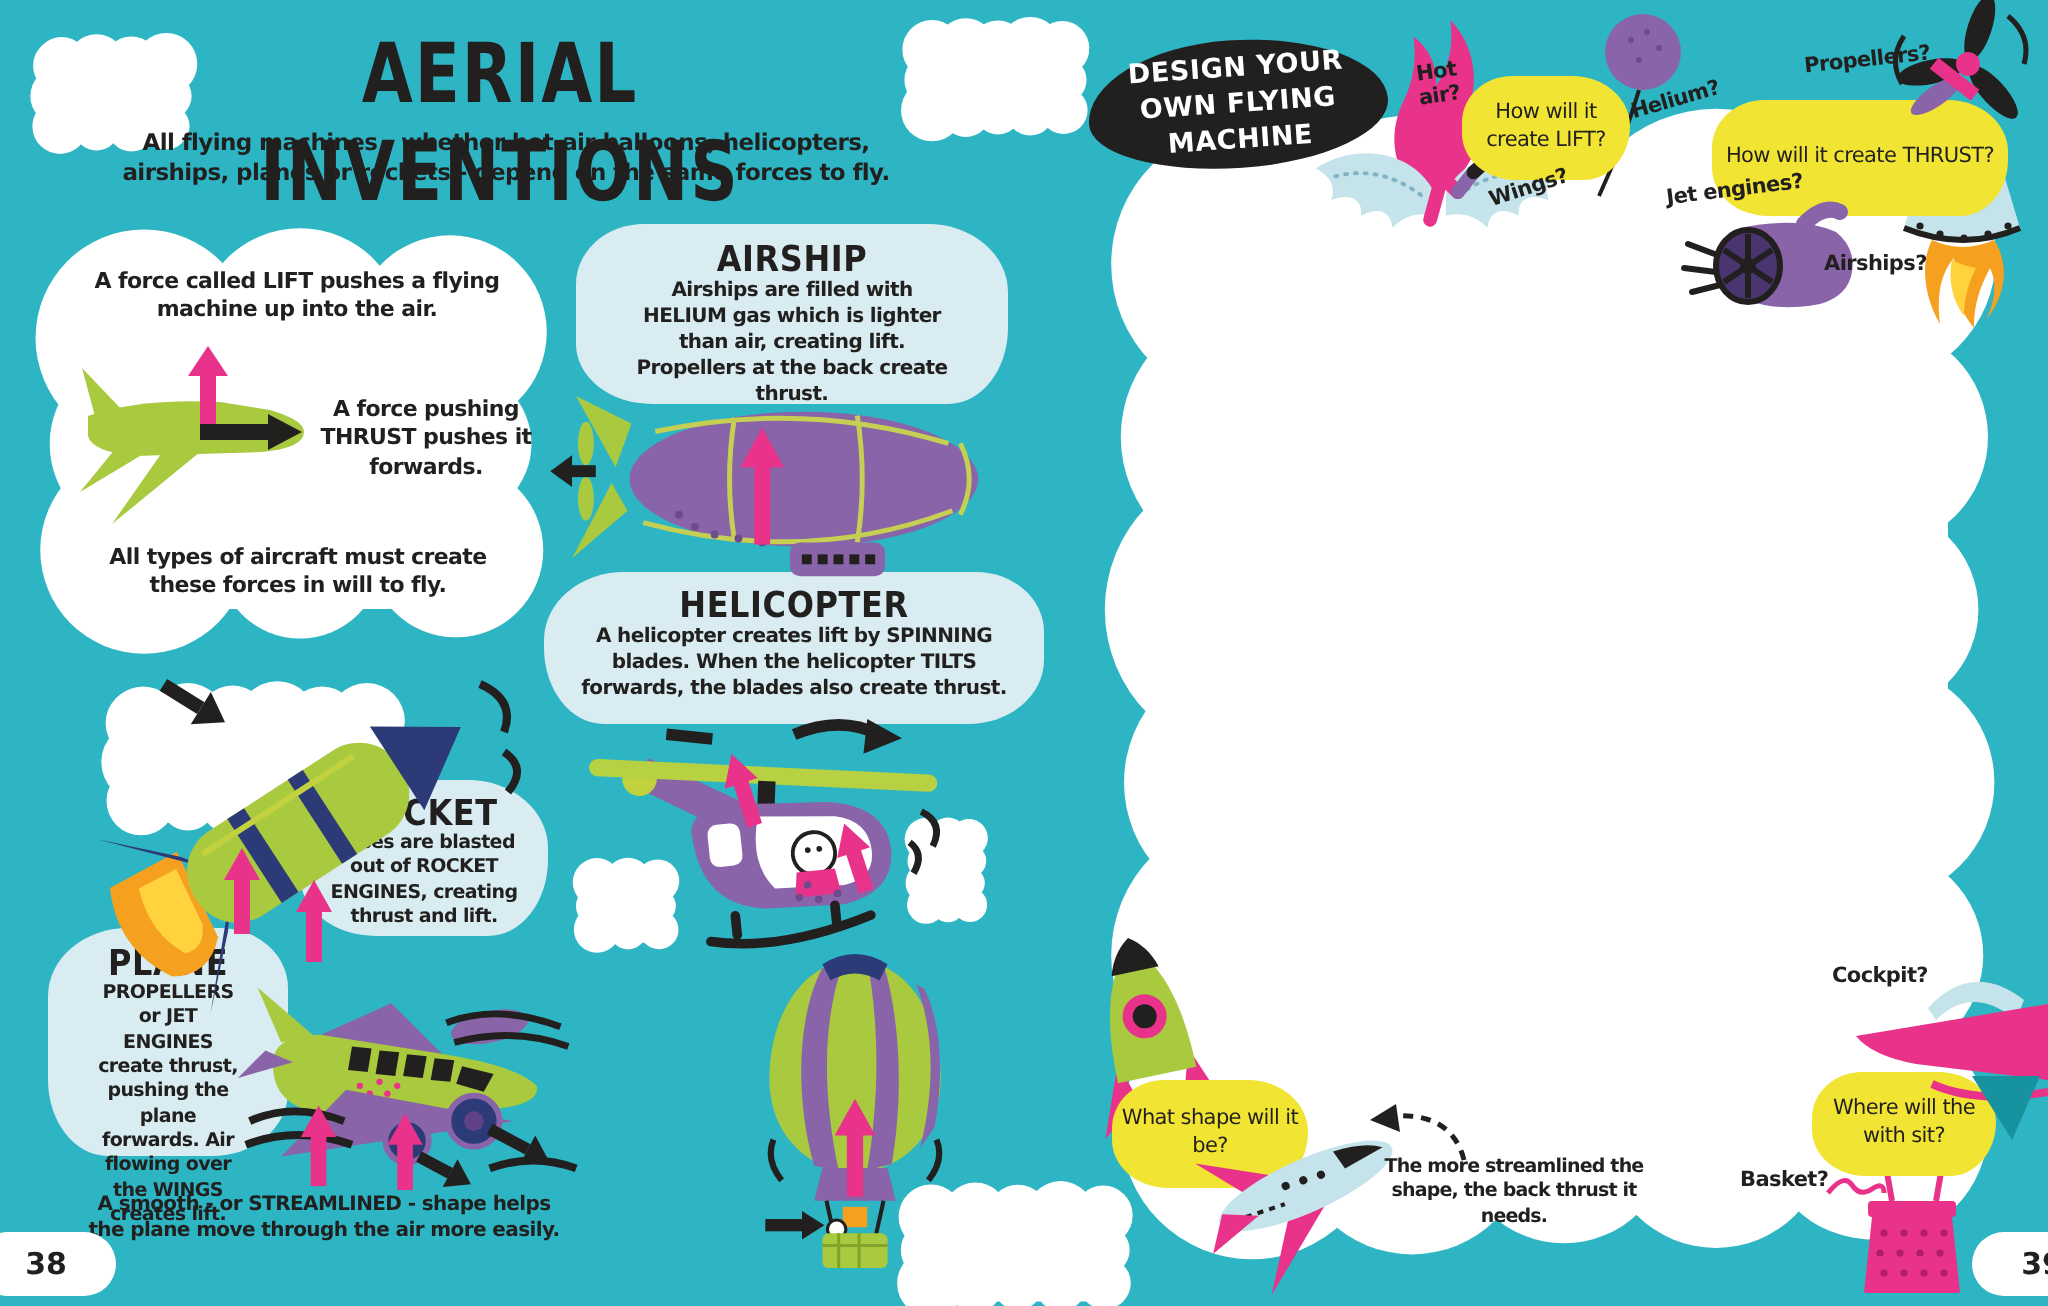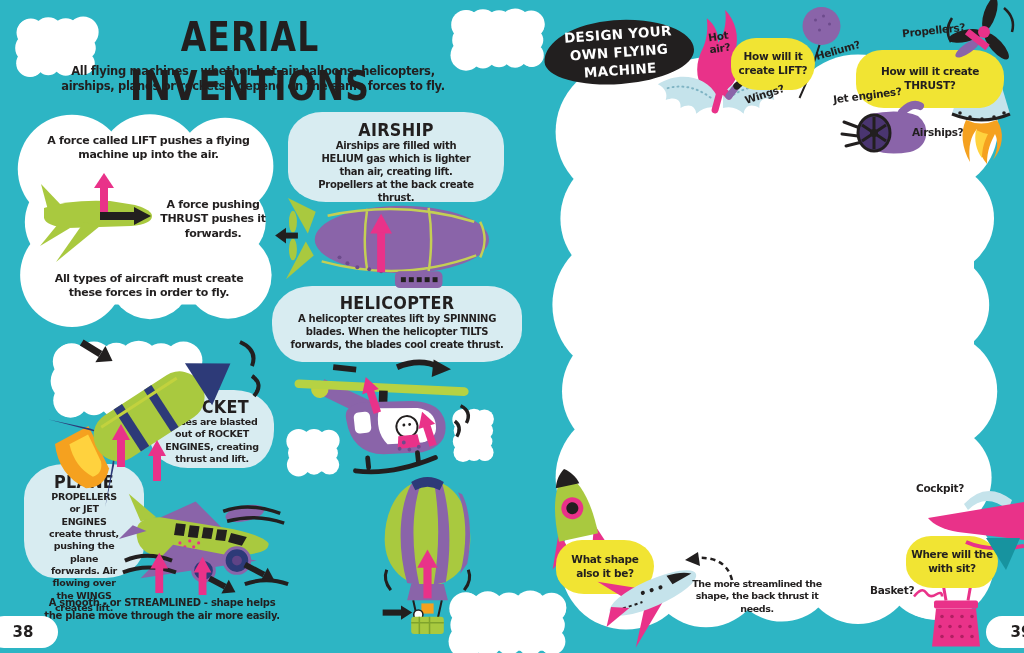--- a/index.html
+++ b/index.html
@@ -7,21 +7,21 @@
          font-family:"DejaVu Sans",sans-serif;color:#221f1f}
   .abs{position:absolute}
   .cloud{z-index:1}
   .cloud>svg{position:absolute;inset:0;width:100%;height:100%;overflow:hidden}
   .cin{position:absolute;z-index:2}
   .txt{font-weight:700;letter-spacing:-0.3px;line-height:1.3;text-align:center}
   .bubble{background:#d8ecf1;z-index:2;text-align:center;box-sizing:border-box}
   .rb1{border-radius:34px 40px 30px 38px/30px 34px 38px 30px}
   .rb2{border-radius:40px 34px 38px 30px/34px 30px 32px 38px}
   .by{background:#f1e433;z-index:3;display:flex;align-items:center;justify-content:center;
-      text-align:center;font-size:10.5px;font-weight:700;letter-spacing:-0.3px;line-height:1.3;
+      text-align:center;font-size:10.5px;font-weight:400;letter-spacing:-0.3px;line-height:1.3;
       border-radius:26px 30px 24px 28px/24px 26px 28px 24px;box-sizing:border-box;padding:4px}
   .blob-black{background:#221f1f;color:#fff;border-radius:48% 52% 50% 50%/58% 54% 46% 42%;
       transform:rotate(-4deg);display:flex;align-items:center;justify-content:center;text-align:center;
       font-weight:700;font-size:13.5px;line-height:1.35;letter-spacing:.3px;z-index:3;padding:6px 14px;box-sizing:border-box}
   .lbl{font-size:10.5px;font-weight:700;letter-spacing:-0.3px;z-index:5;white-space:nowrap;line-height:1.15}
   .sec-title{font-weight:700;font-size:16px;letter-spacing:.3px;transform:scaleY(1.12)}
   .sec-body{font-size:10px;font-weight:700;letter-spacing:-0.3px;line-height:1.3}
   .ill{z-index:4}
   .ill svg,.ill2 svg{width:100%;height:100%;overflow:visible;display:block}
   .ill2{z-index:2;position:absolute}
@@ -185,21 +185,21 @@
             <polygon points="56,16 76,16 66,1" fill="#e93289"></polygon>
             <rect x="62" y="15" width="8" height="28" fill="#e93289"></rect>
           </g>
         <g>
             <rect x="62" y="40" width="34" height="8" fill="#221f1f"></rect>
             <polygon points="96,35 96,53 113,44" fill="#221f1f"></polygon>
           </g>
       </svg>
     </div>
     <div class="cin txt" style="left:138px;top:88px;width:118px;font-size:11px">A force pushing THRUST pushes it forwards.</div>
-    <div class="cin txt" style="left:28px;top:162px;width:210px;font-size:11px">All types of aircraft must create these forces in order to fly.</div>
+    <div class="cin txt" style="left:28px;top:162px;width:210px;font-size:11px">All types of aircraft must create these forces in will to fly.</div>
   </div>
 
   <div class="abs bubble rb1" style="left:288px;top:112px;width:216px;height:90px;padding:8px 26px">
     <div class="sec-title">AIRSHIP</div>
     <div class="sec-body">Airships are filled with HELIUM gas which is lighter than air, creating lift. Propellers at the back create thrust.</div>
   </div>
   <div class="abs ill" style="left:276px;top:192px;width:232px;height:104px">
     <svg viewBox="0 0 230 105">
       <polygon points="38,20 10,6 30,42" fill="#a9c93f"></polygon>
       <polygon points="36,64 8,88 28,50" fill="#a9c93f"></polygon>
@@ -224,21 +224,21 @@
         <rect x="156" y="86" width="5" height="5" fill="#221f1f"></rect>
       <g>
           <polygon points="93,42 115,42 104,22" fill="#e93289"></polygon>
           <rect x="100" y="41" width="8" height="40" fill="#e93289"></rect>
         </g>
     </svg>
   </div>
 
   <div class="abs bubble rb2" style="left:272px;top:286px;width:250px;height:76px;padding:7px 10px">
     <div class="sec-title">HELICOPTER</div>
-    <div class="sec-body">A helicopter creates lift by SPINNING blades. When the helicopter TILTS forwards, the blades cool create thrust.</div>
+    <div class="sec-body">A helicopter creates lift by SPINNING blades. When the helicopter TILTS forwards, the blades also create thrust.</div>
   </div>
   <div class="abs ill" style="left:288px;top:348px;width:195px;height:130px">
     <svg viewBox="0 0 200 135">
       <g transform="rotate(-6 100 80)">
         <path d="M30 38 L85 72 L95 58 L42 26 Z" fill="#8a64a9"></path>
         <circle cx="36" cy="36" r="9" fill="#c2d23e"></circle>
         <rect x="52" y="14" width="24" height="6" fill="#221f1f" transform="rotate(12 64 17)"></rect>
         <path d="M15 28 L185 54" stroke="#b6d243" stroke-width="9" stroke-linecap="round"></path>
         <rect x="96" y="44" width="9" height="16" fill="#221f1f" transform="rotate(8 100 52)"></rect>
         <path d="M60 70 Q58 56 78 54 L130 58 Q160 62 162 84 Q163 108 135 112 L95 110 Q62 106 60 70 Z" fill="#8a64a9"></path>
@@ -510,21 +510,21 @@
         <polygon points="14,62 0,98 20,82" fill="#e93289"></polygon>
         <polygon points="50,62 64,98 44,82" fill="#e93289"></polygon>
         <path d="M32 6 C46 18 52 40 52 72 L12 72 C12 40 18 18 32 6 Z" fill="#a9c93f"></path>
         <path d="M32 2 C38 6 42 12 44 19 L20 19 C22 12 26 6 32 2 Z" fill="#221f1f"></path>
         <circle cx="32" cy="42" r="11" fill="#e93289"></circle>
           <circle cx="32" cy="42" r="6" fill="#221f1f"></circle>
       </g>
     </svg>
   </div>
   <div class="abs by" style="left:556px;top:540px;width:98px;height:54px">
-    <span>What shape also it be?</span>
+    <span>What shape will it be?</span>
   </div>
   <div class="abs ill" style="left:594px;top:546px;width:118px;height:92px">
     <svg viewBox="0 0 115 90">
       <g transform="rotate(-24 57 45)">
         <polygon points="30,40 12,14 46,36" fill="#e93289"></polygon>
         <polygon points="48,50 20,88 68,54" fill="#e93289"></polygon>
         <ellipse cx="57" cy="46" rx="46" ry="13" fill="#c5e3eb"></ellipse>
         <path d="M76 36 Q92 38 99 44 L78 46 Z" fill="#221f1f"></path>
         <circle cx="48" cy="42" r="2" fill="#221f1f"></circle>
           <circle cx="57" cy="43" r="2" fill="#221f1f"></circle>

